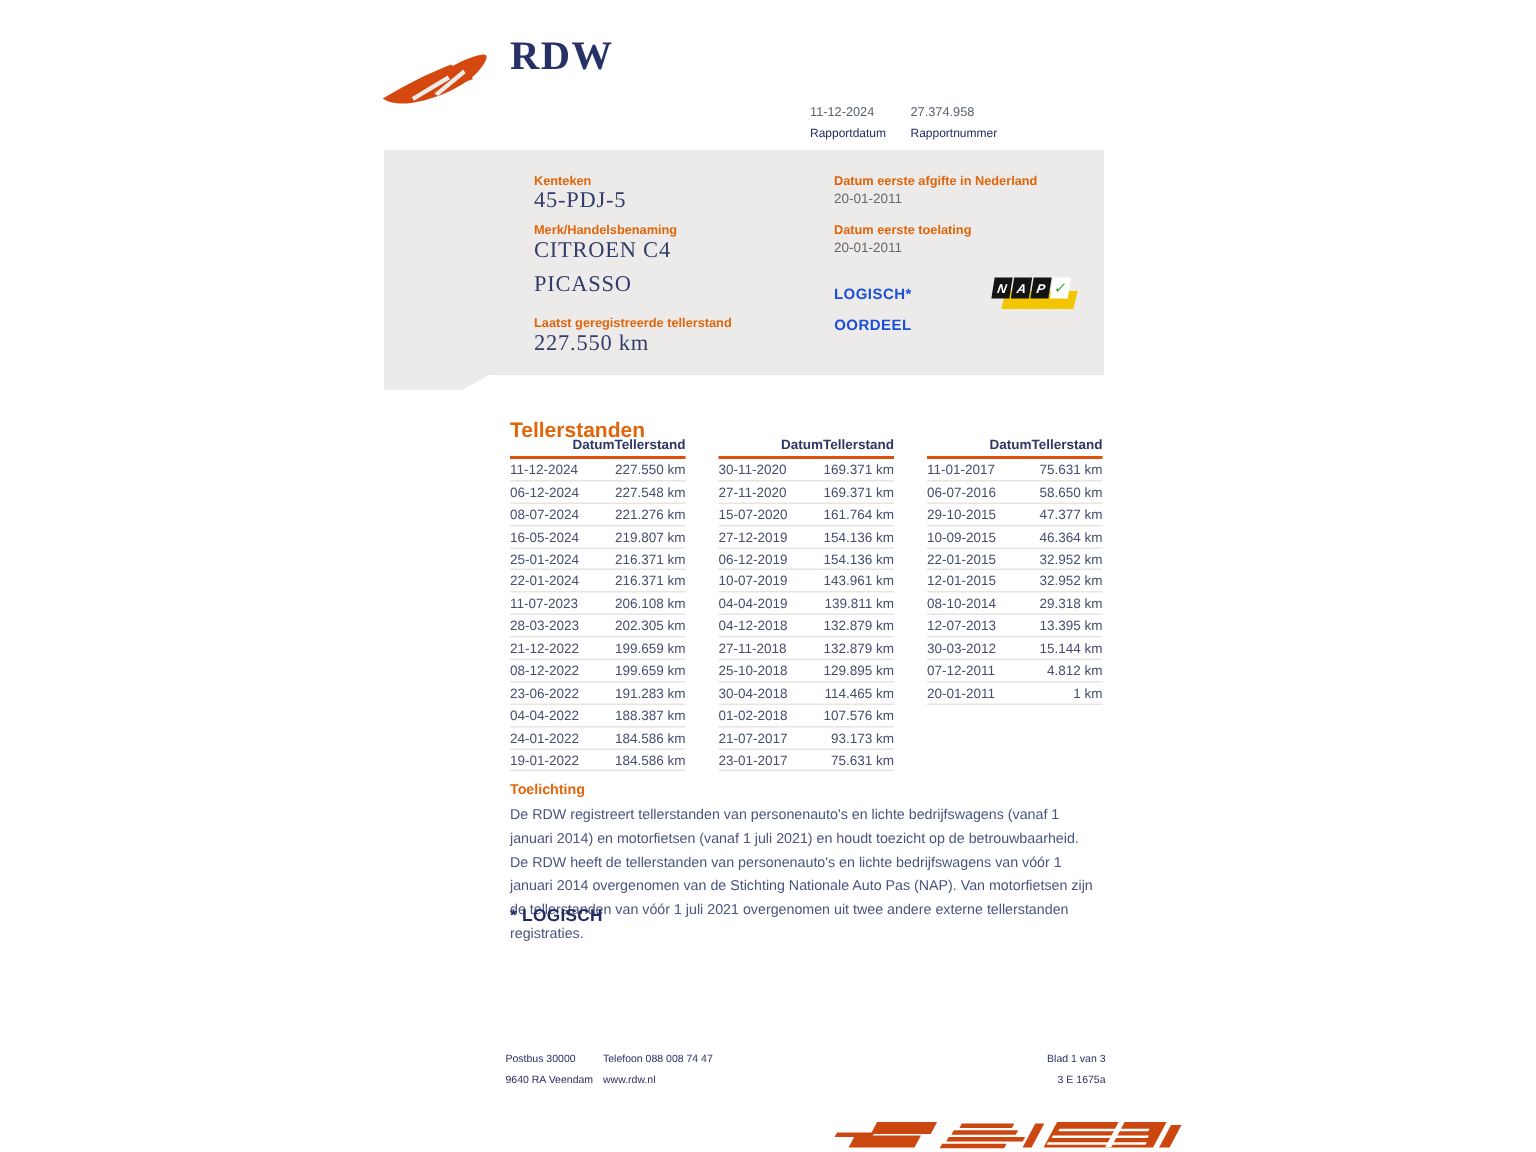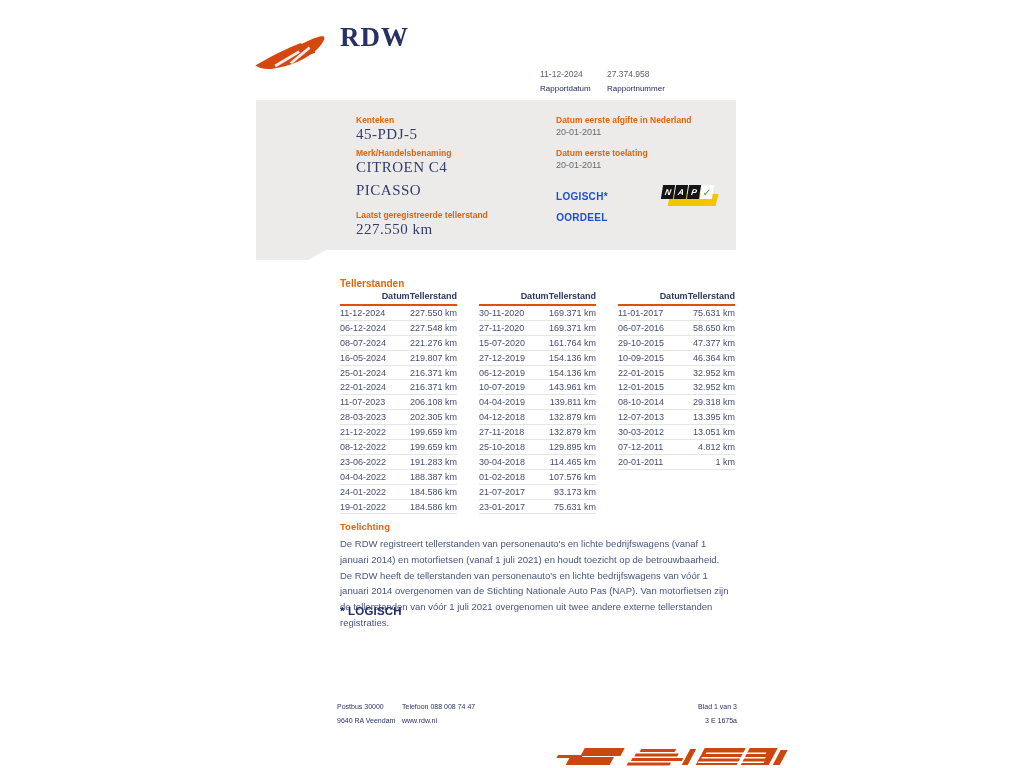--- a/index.html
+++ b/index.html
@@ -29,21 +29,21 @@
   
   .nap{position:absolute;left:406px;top:85px;width:58px;height:24px;}
   .nap-yellow{position:absolute;left:7px;top:9px;width:48px;height:12px;background:#F2C500;transform:skewX(-14deg);}
   .nap-sq{position:absolute;top:0;width:12px;height:14px;background:#141414;color:#fff;
     font-style:italic;font-weight:700;font-size:8.5px;display:flex;align-items:center;justify-content:center;transform:skewX(-9deg);}
   .n1{left:0}.n2{left:13px}.n3{left:26px}
   .nap-check{position:absolute;top:0;left:39px;width:12px;height:14px;background:#fff;color:#2FA12B;
     font-weight:700;font-size:10px;display:flex;align-items:center;justify-content:center;transform:skewX(-9deg);}
 
   
-  .tbl-heading{position:absolute;left:340px;top:278px;font-size:10px;font-weight:700;color:#E0650B;}
+  .tbl-heading{position:absolute;left:340px;top:278px;font-size:14px;font-weight:700;color:#E0650B;}
   .tbl{position:absolute;left:340px;top:291px;display:flex;gap:22px;}
   .tcol{width:117px;}
   .thead{display:flex;justify-content:flex-end;font-size:9px;font-weight:700;color:#2E3763;
     padding-bottom:3px;border-bottom:2px solid #E0500A;}
   .trow{display:flex;justify-content:space-between;font-size:9px;color:#454E6E;
     height:13.9px;align-items:center;border-bottom:1px solid #E7E5E2;}
   .td-tellerstand{text-align:right;}
 
   
   .toe-heading{position:absolute;left:340px;top:521px;font-size:9.5px;font-weight:700;color:#E0650B;}
@@ -275,21 +275,21 @@
           <div class="trow">
             <span class="td-datum">08-10-2014</span>
             <span class="td-tellerstand">29.318 km</span>
           </div>
           <div class="trow">
             <span class="td-datum">12-07-2013</span>
             <span class="td-tellerstand">13.395 km</span>
           </div>
           <div class="trow">
             <span class="td-datum">30-03-2012</span>
-            <span class="td-tellerstand">13.051 km</span>
+            <span class="td-tellerstand">15.144 km</span>
           </div>
           <div class="trow">
             <span class="td-datum">07-12-2011</span>
             <span class="td-tellerstand">4.812 km</span>
           </div>
           <div class="trow">
             <span class="td-datum">20-01-2011</span>
             <span class="td-tellerstand">1 km</span>
           </div>
         </div>

